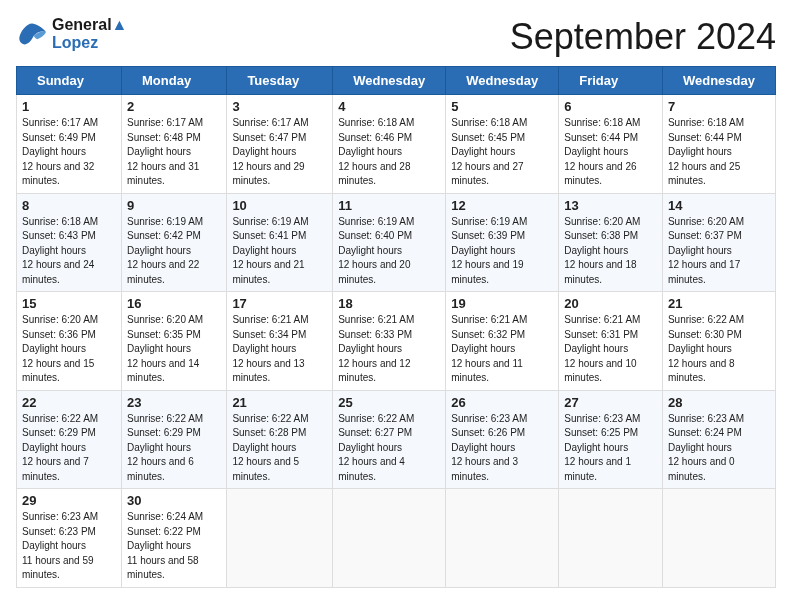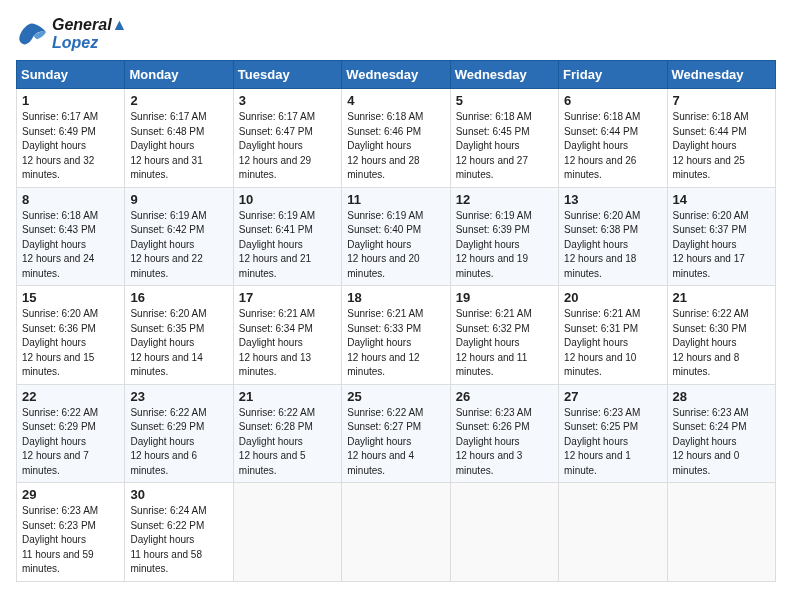--- a/index.html
+++ b/index.html
@@ -8,21 +8,20 @@
       background: #fff;
       width: 792px;
       min-height: 612px;
       padding: 16px;
     }
     .header {
       display: flex;
       justify-content: space-between;
       align-items: flex-start;
       margin-bottom: 8px;
-      font-style: italic;
     }
     .logo {
       display: flex;
       align-items: center;
       gap: 4px;
     }
     .logo-bird {
       width: 32px;
       height: 28px;
     }
@@ -41,21 +40,21 @@
     .calendar {
       width: 100%;
       border-collapse: collapse;
       border: 1px solid #ccc;
     }
     .calendar th {
       background: #2a6db5;
       color: #fff;
       font-size: 13px;
       font-weight: bold;
-      padding: 6px 4px;
+      padding: 6px 20px;
       text-align: left;
       border: 1px solid #1a5a9a;
     }
     .calendar td {
       vertical-align: top;
       padding: 4px 5px;
       border: 1px solid #ddd;
       font-size: 10.5px;
       color: #222;
       background: #fff;
@@ -88,20 +87,21 @@
     <svg class="logo-bird" viewBox="0 0 36 32" xmlns="http://www.w3.org/2000/svg">
       <path d="M18 4 C22 4, 30 8, 34 14 C30 12, 24 13, 20 18 C18 22, 16 26, 10 28 C6 28, 2 24, 4 18 C6 12, 12 4, 18 4Z" fill="#2a6db5"></path>
       <path d="M20 18 C24 14, 30 12, 34 14 C32 18, 28 20, 24 22 C22 21, 20 19, 20 18Z" fill="#5b9bd5"></path>
     </svg>
     <div>
       <div style="font-size:16px;font-weight:bold;color:#1a1a1a;">General<span style="color:#2a6db5;">▲</span></div>
       <div style="font-size:16px;font-weight:bold;color:#2a6db5;">Lopez</div>
     </div>
   </div>
   <div class="title-section">
+    <div class="month-title">September 2024</div>
   </div>
 </div>
 
 <table class="calendar">
   <thead>
     <tr>
     <th>Sunday</th>
         <th>Monday</th>
         <th>Tuesday</th>
         <th>Wednesday</th>

